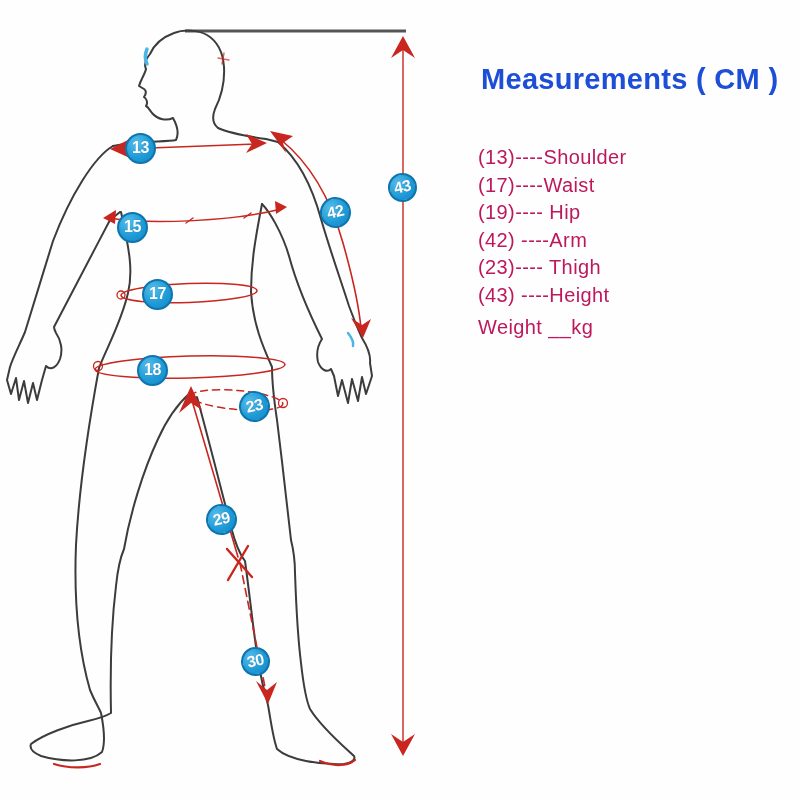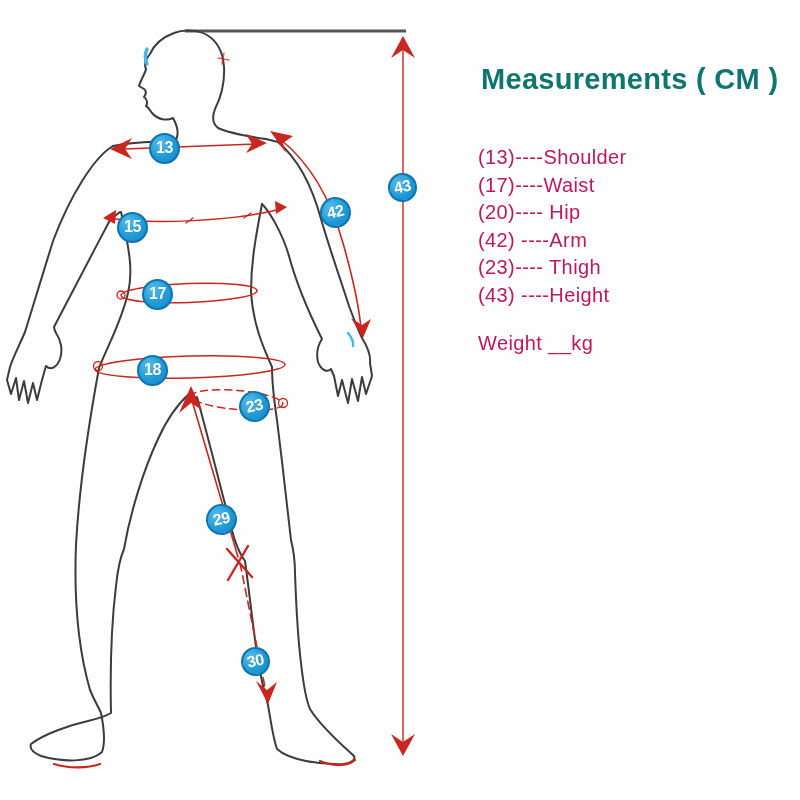--- a/index.html
+++ b/index.html
@@ -20,27 +20,27 @@
     background:radial-gradient(circle at 35% 30%, #56bdea 0%, var(--badge-fill,#1f9bd7) 55%, #1486c4 100%);
     border:2px solid var(--badge-border,#0e74ad);
     color:#ffffff;font-weight:bold;font-size:16px;line-height:26px;text-align:center;
     letter-spacing:-0.5px;
     text-shadow:0 0 1px rgba(10,90,140,.55);
   }
   .badge.tilt{transform:rotate(-12deg);}
   
   .title{
     position:absolute;left:481px;top:63px;
-    font-size:29px;font-weight:bold;color:#0f766e;letter-spacing:0.3px;white-space:nowrap;
+    font-size:29px;font-weight:bold;color:#1d4ed8;letter-spacing:0.3px;white-space:nowrap;
   }
   .legend{
     position:absolute;left:478px;top:144px;
     font-size:20px;color:#be185d;letter-spacing:0.4px;line-height:27.6px;white-space:nowrap;
   }
-  .lrow.weight{margin-top:20px;}
+  .lrow.weight{margin-top:4px;}
 </style>
 </head>
 <body>
 
 <div class="stage">
 
   <svg width="800" height="800" viewBox="0 0 800 800">
 
     <line class="gray" x1="185" y1="31" x2="406" y2="31"></line>
 
@@ -165,34 +165,34 @@
       <line class="red" style="stroke-width:1.4" x1="403" y1="46" x2="403" y2="746"></line>
       <path class="redfill" d="M 403 36 L 391 58 L 403 50 L 415 58 Z"></path>
       <path class="redfill" d="M 403 756 L 391 734 L 403 742 L 415 734 Z"></path>
 
       <path class="red" style="stroke-width:1.4;opacity:.7" d="M 218 58 L 229 60 M 224 53 L 222 64"></path>
       <path class="red" style="stroke-width:2.2" d="M 54 764 C 70 769 88 768 100 764"></path>
       <path class="red" style="stroke-width:2.2" d="M 320 761 C 334 767 348 766 355 760"></path>
     </g>
   </svg>
 
-  <div class="badge" style="left:125px;top:133px;margin-left:24px;">13</div>
+  <div class="badge" style="left:125px;top:133px;">13</div>
   <div class="badge" style="left:117px;top:200px;margin-top:12px;">15</div>
   <div class="badge" style="left:142px;top:279px;">17</div>
   <div class="badge" style="left:137px;top:355px;text-align:center;">18</div>
   <div class="badge tilt" style="left:320px;top:197px;">42</div>
   <div class="badge tilt" style="left:388px;top:173px;width:29px;height:29px;line-height:24px;">43</div>
   <div class="badge tilt" style="left:239px;top:391px;">23</div>
   <div class="badge tilt" style="left:206px;top:504px;">29</div>
   <div class="badge tilt" style="left:241px;top:647px;width:29px;height:29px;line-height:24px;">30</div>
 
   <div class="title">Measurements ( CM )</div>
   <div class="legend">
     <div class="lrow">(13)----Shoulder</div>
     <div class="lrow">(17)----Waist</div>
-    <div class="lrow">(20)---- Hip</div>
+    <div class="lrow">(19)---- Hip</div>
     <div class="lrow">(42) ----Arm</div>
     <div class="lrow">(23)---- Thigh</div>
     <div class="lrow">(43) ----Height</div>
     <div class="lrow weight">Weight __kg</div>
   </div>
 
 </div>
 
 </body></html>

